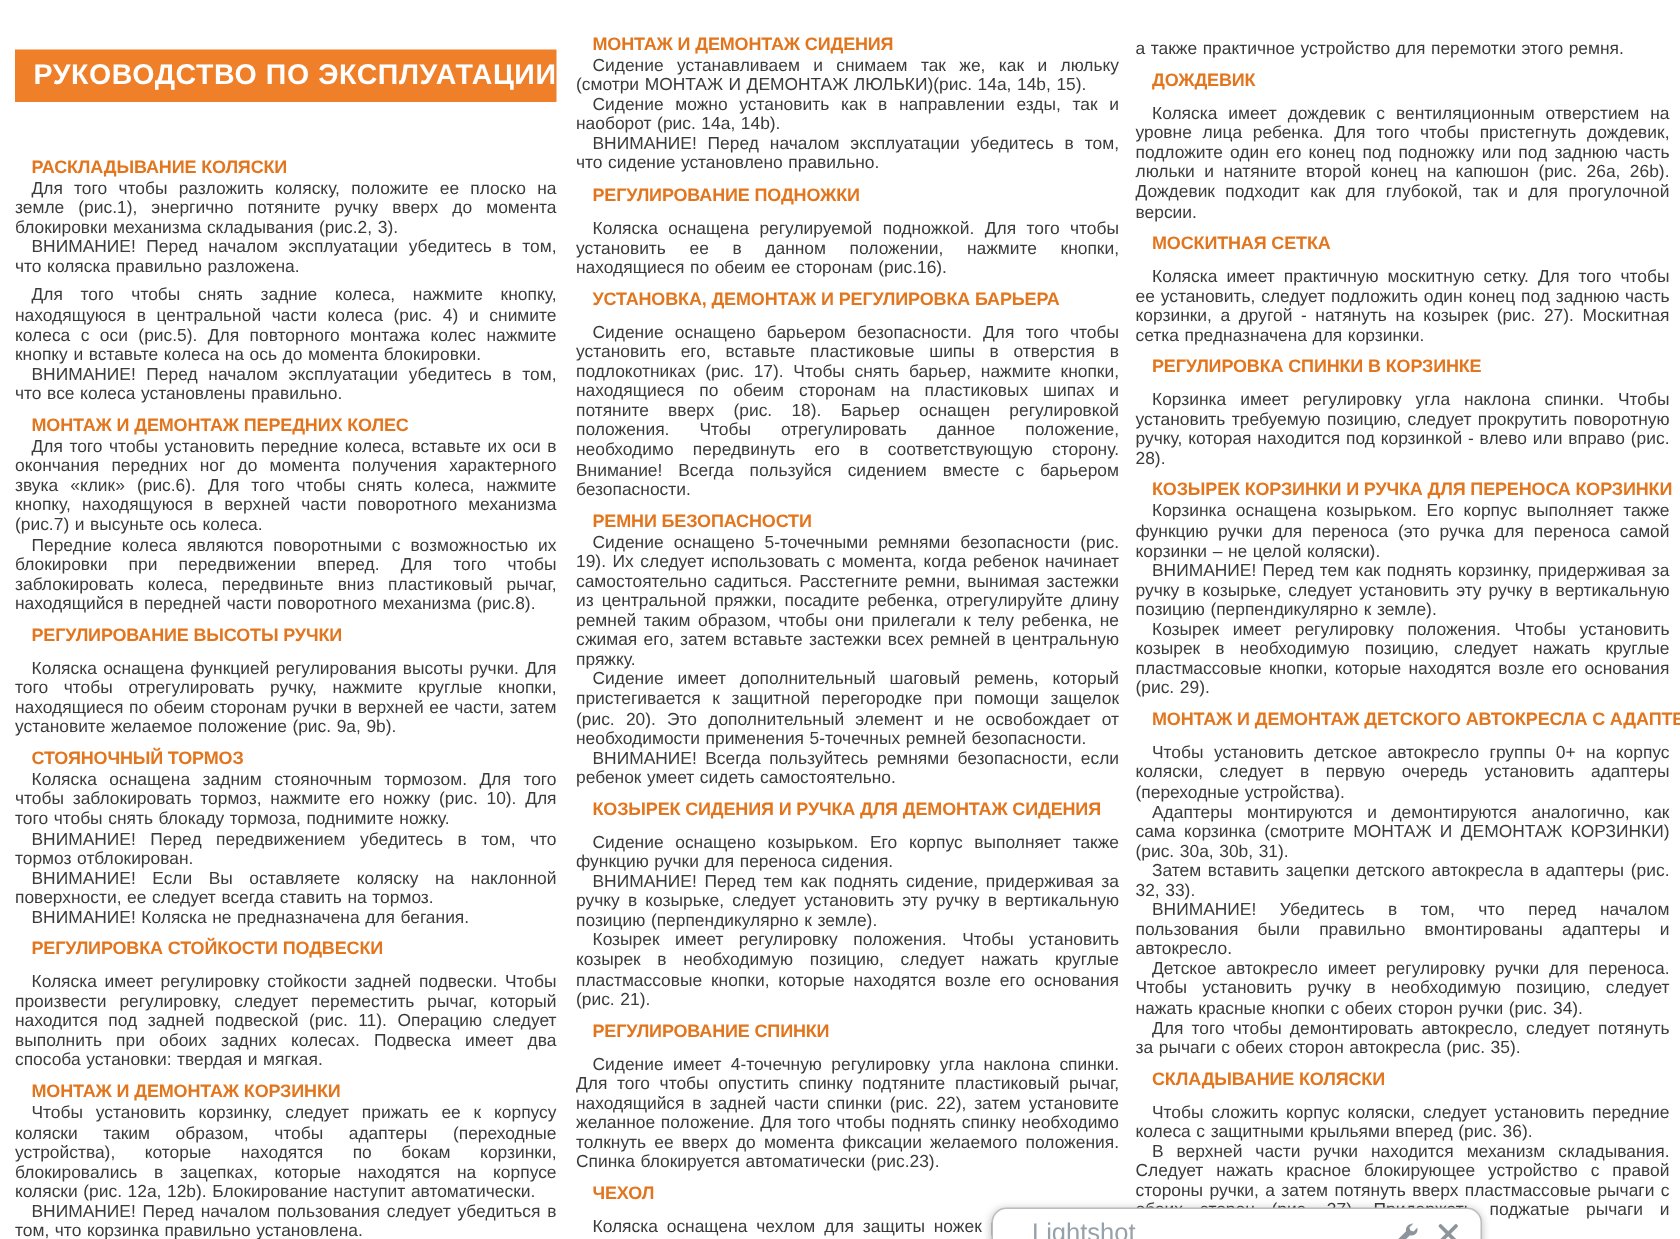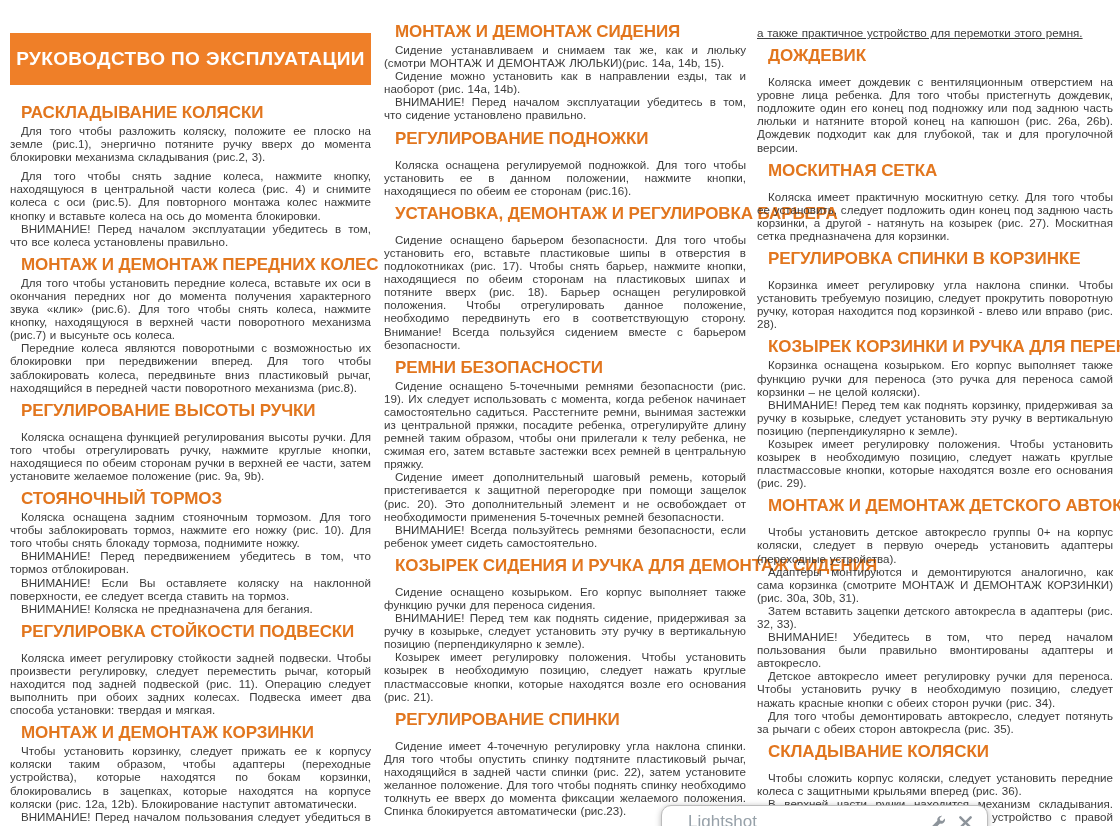--- a/index.html
+++ b/index.html
@@ -7,38 +7,38 @@
   .page{
     position:relative;width:1120px;height:826px;background:#fff;
     font-family:"Liberation Sans",sans-serif;color:var(--body-text,#3b3b3b);
     overflow:hidden;
   }
   .col{position:absolute;}
   .col-1{left:10px;top:33px;width:361px;}
   .col-2{left:384px;top:22px;width:362px;}
   .col-3{left:757px;top:26px;width:356px;}
   .banner{
-    background:var(--banner-bg,#ef7f28);height:52px;width:100%;
-    display:flex;align-items:center;justify-content:center;margin-bottom:18px;
+    background:var(--banner-bg,#ef7f28);height:35px;width:100%;
+    display:flex;align-items:center;justify-content:flex-end;margin-bottom:36px;
   }
   .banner-text{
     color:#fff;font-weight:bold;font-size:19px;letter-spacing:.4px;white-space:nowrap;
   }
   .section{margin-bottom:6px;}
   .sec-heading{
-    font-size:17px;font-weight:bold;color:var(--heading,#e2761e);
+    font-size:12px;font-weight:bold;color:var(--heading,#e2761e);
     margin:7px 0 1px 0;padding-left:11px;white-space:nowrap;letter-spacing:-0.1px;
   }
   .section:first-child .sec-heading{margin-top:0;}
   .sec-heading.gap{margin-bottom:9px;}
   .para{
     margin:0;text-align:justify;text-indent:11px;
     font-size:11.6px;line-height:13.1px;word-spacing:.5px;
   }
-  .para.no-indent{text-indent:0;text-decoration:underline;}
+  .para.no-indent{text-indent:0;}
   .lightshot{
     position:absolute;left:661px;top:805px;width:327px;height:44px;
     background:#fff;border:1px solid #bcbcbc;border-radius:10px;
     box-shadow:0 1px 6px rgba(0,0,0,.28);
     display:flex;align-items:flex-start;justify-content:space-between;
     padding:7px 14px 0 26px;box-sizing:border-box;z-index:5;
   }
   .ls-label{color:var(--ls-label,#97a1a9);font-size:17px;line-height:18px;}
   .ls-icons{display:flex;gap:12px;align-items:center;margin-top:1px;}
   .ls-icons svg{display:block;cursor:pointer;}
@@ -53,20 +53,21 @@
 <div class="page">
 
   <div class="col col-1">
     <div class="banner">
       <span class="banner-text">РУКОВОДСТВО ПО ЭКСПЛУАТАЦИИ</span>
     </div>
     <div class="sections" id="col-0">
         <section class="section">
           <h2 class="sec-heading">РАСКЛАДЫВАНИЕ КОЛЯСКИ</h2>
           <p class="para">Для того чтобы разложить коляску, положите ее плоско на земле (рис.1), энергично потяните ручку вверх до момента блокировки механизма складывания (рис.2, 3).</p>
+          <p class="para">ВНИМАНИЕ! Перед началом эксплуатации убедитесь в том, что коляска правильно разложена.</p>
         </section>
         <section class="section">
           <p class="para">Для того чтобы снять задние колеса, нажмите кнопку, находящуюся в центральной части колеса (рис. 4) и снимите колеса с оси (рис.5). Для повторного монтажа колес нажмите кнопку и вставьте колеса на ось до момента блокировки.</p>
           <p class="para">ВНИМАНИЕ! Перед началом эксплуатации убедитесь в том, что все колеса установлены правильно.</p>
         </section>
         <section class="section">
           <h2 class="sec-heading">МОНТАЖ И ДЕМОНТАЖ ПЕРЕДНИХ КОЛЕС</h2>
           <p class="para">Для того чтобы установить передние  колеса, вставьте их оси в окончания передних ног до момента получения характерного звука «клик» (рис.6). Для того чтобы снять колеса, нажмите кнопку, находящуюся в верхней части поворотного механизма (рис.7) и высуньте ось колеса.</p>
           <p class="para">Передние  колеса являются поворотными с возможностью их блокировки при передвижении вперед. Для того чтобы заблокировать колеса, передвиньте вниз пластиковый рычаг, находящийся в передней части поворотного механизма (рис.8).</p>
         </section>

